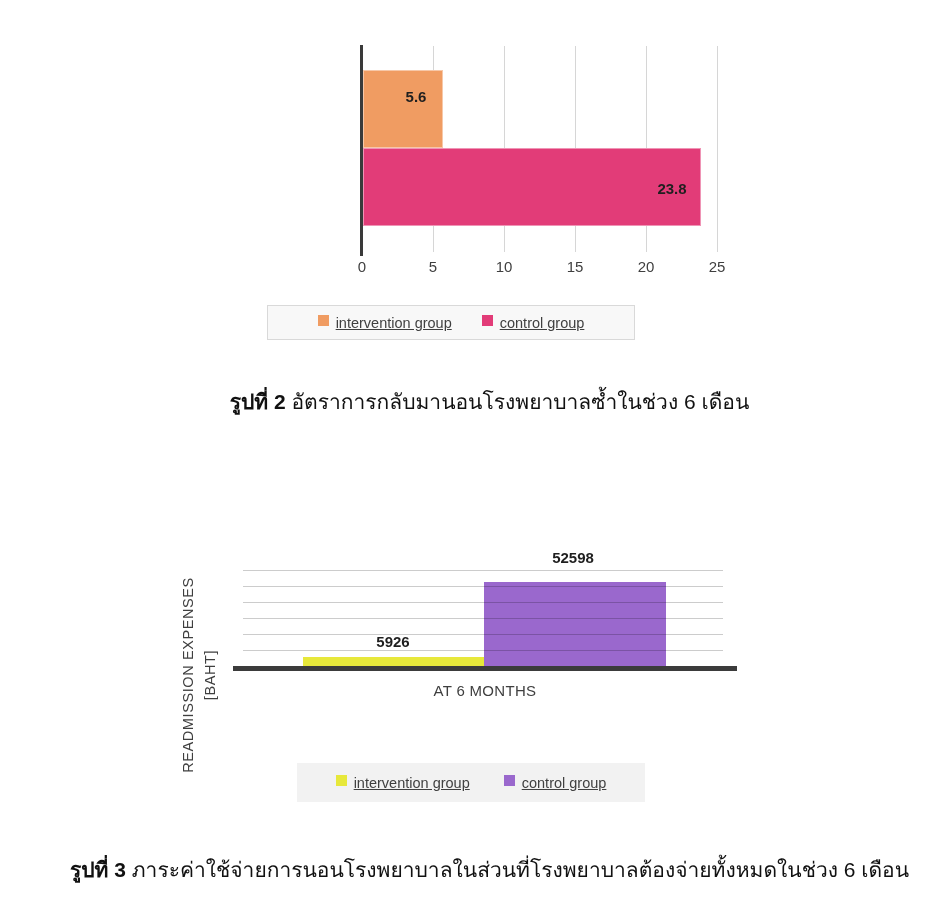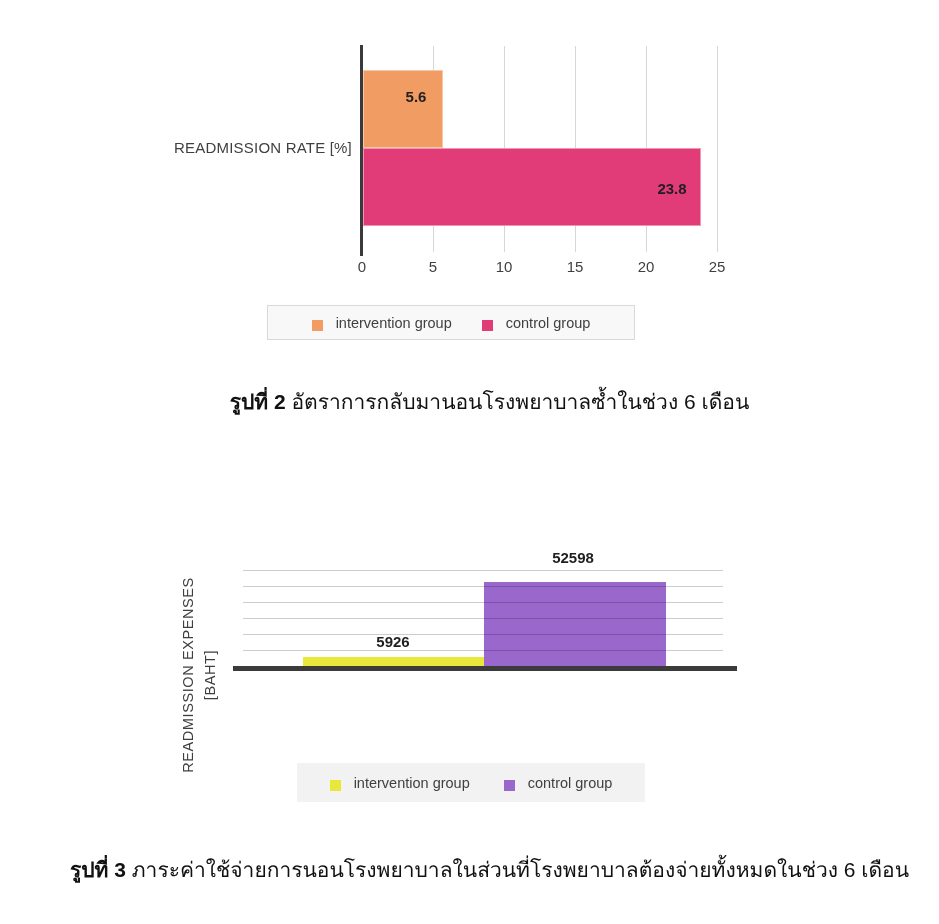--- a/index.html
+++ b/index.html
@@ -14,21 +14,21 @@
   .c2-grid{top:46px;height:206px;width:1px;background:#d6d6d6;z-index:1;}
   #c2-axis{left:360px;top:45px;width:3px;height:211px;background:#3a3a3a;z-index:3;}
   .c2-bar{left:363px;z-index:2;box-shadow:inset 0 0 0 1px rgba(255,255,255,.45);}
   #c2-bar-top{top:70px;height:78px;}
   #c2-bar-bottom{top:148px;height:78px;}
   .val-label{font-weight:bold;color:#1f1f1f;font-size:15px;z-index:4;text-align:center;}
   #c2-cat-label{left:140px;top:139px;width:212px;text-align:right;font-size:15px;color:#3f3f3f;letter-spacing:.2px;}
   .c2-tick{top:258px;width:44px;text-align:center;font-size:15px;color:#3f3f3f;}
   #c2-legend{left:267px;top:305px;width:366px;height:33px;background:#f8f8f8;border:1px solid #d9d9d9;
     display:flex;align-items:center;justify-content:center;gap:30px;font-size:14.5px;color:#404040;z-index:5;}
-  .legend-item{display:flex;align-items:flex-end;gap:13px;}
+  .legend-item{display:flex;align-items:flex-start;gap:7px;text-decoration:underline;}
   .legend-swatch{width:11px;height:11px;display:inline-block;}
 
   
   .caption{left:0;width:939px;text-align:center;font-size:21px;color:#111;
     font-family:"Liberation Sans","DejaVu Sans",sans-serif;padding-left:20px;}
   #caption2{top:385px;}
   #caption3{top:853px;}
   .caption b{font-weight:bold;}
 
   
@@ -60,21 +60,20 @@
     <div class="abs c2-grid" style="left:717px"></div>
 
     <div class="abs" id="c2-axis"></div>
 
     <div class="abs c2-bar" id="c2-bar-top" style="width: 79.52px; background: rgb(240, 156, 98);"></div>
     <div class="abs c2-bar" id="c2-bar-bottom" style="width: 337.96px; background: rgb(226, 60, 120);"></div>
 
     <div class="abs val-label" style="left:394px;top:88px;width:44px;">5.6</div>
     <div class="abs val-label" style="left:650px;top:180px;width:44px;">23.8</div>
 
-    <div class="abs" id="c2-cat-label">READMISSION RATE [%]</div>
 
     <div class="abs c2-tick" style="left:340px">0</div>
     <div class="abs c2-tick" style="left:411px">5</div>
     <div class="abs c2-tick" style="left:482px">10</div>
     <div class="abs c2-tick" style="left:553px">15</div>
     <div class="abs c2-tick" style="left:624px">20</div>
     <div class="abs c2-tick" style="left:695px">25</div>
 
     <div class="abs" id="c2-legend">
       <span class="legend-item">
@@ -102,20 +101,21 @@
   <div class="abs c3-grid" style="top:602px"></div>
   <div class="abs c3-grid" style="top:618px"></div>
   <div class="abs c3-grid" style="top:634px"></div>
   <div class="abs c3-grid" style="top:650px"></div>
 
   <div class="abs" id="c3-baseline"></div>
 
   <div class="abs val-label" id="c3-val-yellow">5926</div>
   <div class="abs val-label" id="c3-val-purple">52598</div>
 
+  <div class="abs" id="c3-cat">AT 6 MONTHS</div>
   <div class="abs" id="c3-ylabel">
     <div>READMISSION EXPENSES</div>
     <div>[BAHT]</div>
   </div>
 
   <div class="abs" id="c3-legend">
     <span class="legend-item">
       <span class="legend-swatch" id="c3-sw1" style="background: rgb(231, 232, 59);"></span>
       <span>intervention group</span>
     </span>

